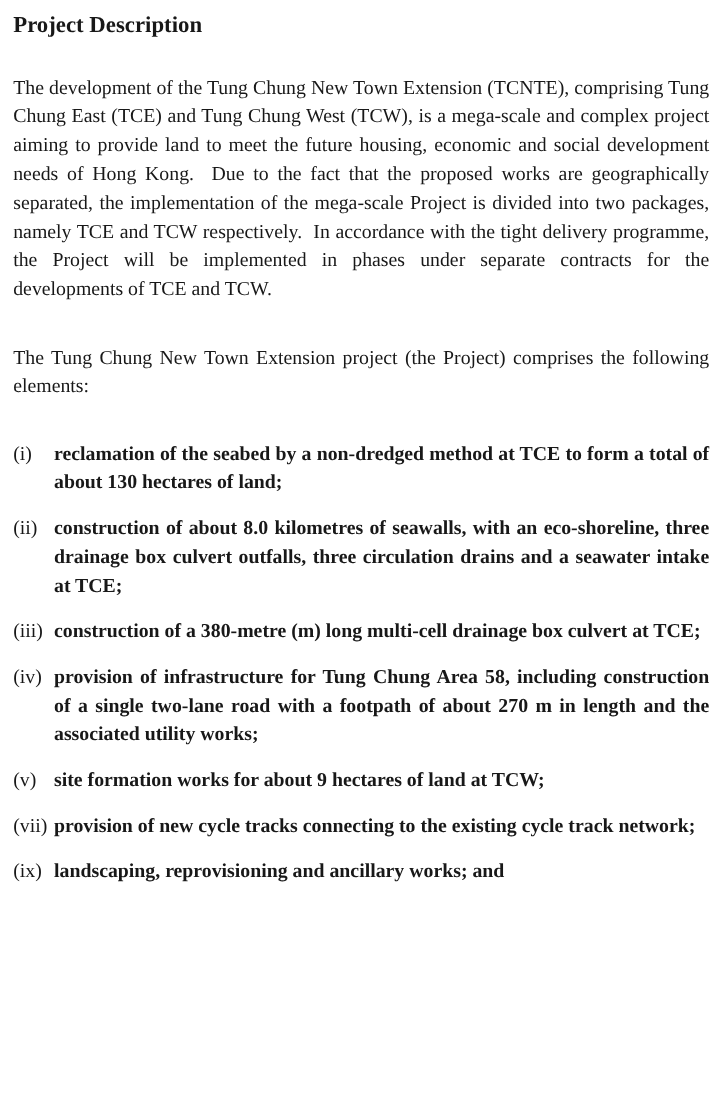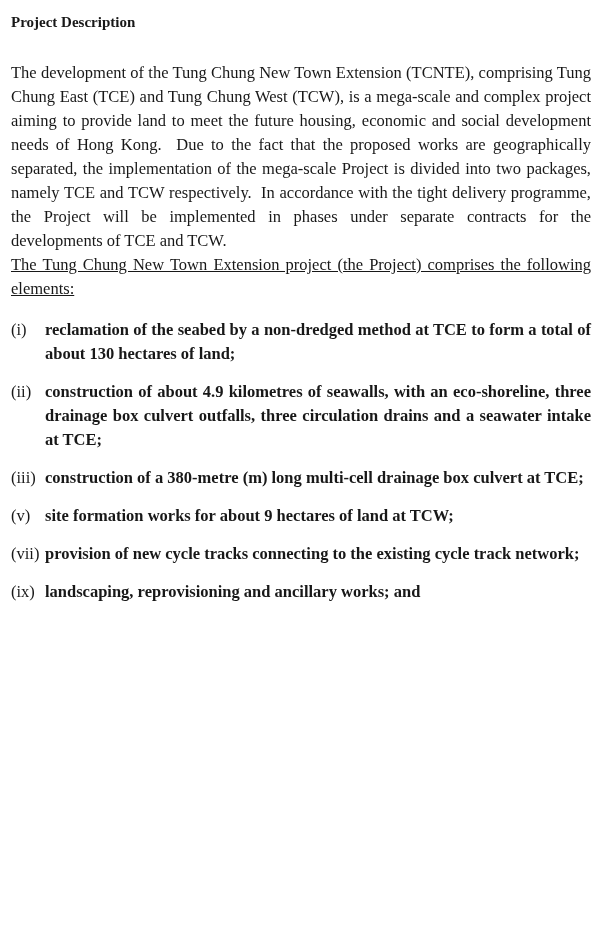--- a/index.html
+++ b/index.html
@@ -13,34 +13,34 @@
     box-sizing: border-box;
     padding: 10px 11px 2px 11px;
     background: #ffffff;
     color: #181818;
     font-family: "Liberation Serif", "DejaVu Serif", serif;
     font-size: 16.5px;
     line-height: 24px;
     hyphens: none;
   }
   .heading {
-    font-size: 15px;
+    font-size: 19px;
     font-weight: bold;
     line-height: 24px;
     margin: 0 0 27px 0;
   }
   .para {
     margin: 0;
     text-align: justify;
   }
   .para-main {
+    margin-bottom: 33px;
   }
   .para-intro {
-    margin-bottom: 17px;
-    text-decoration: underline;
+    margin-bottom: 32px;
   }
   .scope-list {
     list-style: none;
     margin: 0;
     padding: 0;
   }
   .scope-item {
     display: flex;
     align-items: flex-start;
     margin-bottom: 14px;
@@ -72,28 +72,32 @@
 
   <ol class="scope-list">
 
     <li class="scope-item">
       <span class="item-marker">(i)</span>
       <span class="item-text">reclamation of the seabed by a non-dredged method at TCE to form a total of about 130 hectares of land;</span>
     </li>
 
     <li class="scope-item">
       <span class="item-marker">(ii)</span>
-      <span class="item-text">construction of about 4.9 kilometres of seawalls, with an eco-shoreline, three drainage box culvert outfalls, three circulation drains and a seawater intake at TCE;</span>
+      <span class="item-text">construction of about 8.0 kilometres of seawalls, with an eco-shoreline, three drainage box culvert outfalls, three circulation drains and a seawater intake at TCE;</span>
     </li>
 
     <li class="scope-item">
       <span class="item-marker">(iii)</span>
       <span class="item-text">construction of a 380-metre (m) long multi-cell drainage box culvert at TCE;</span>
     </li>
 
+    <li class="scope-item">
+      <span class="item-marker">(iv)</span>
+      <span class="item-text">provision of infrastructure for Tung Chung Area 58, including construction of a single two-lane road with a footpath of about 270 m in length and the associated utility works;</span>
+    </li>
 
     <li class="scope-item">
       <span class="item-marker">(v)</span>
       <span class="item-text">site formation works for about 9 hectares of land at TCW;</span>
     </li>
 
 
     <li class="scope-item">
       <span class="item-marker">(vii)</span>
       <span class="item-text">provision of new cycle tracks connecting to the existing cycle track network;</span>

